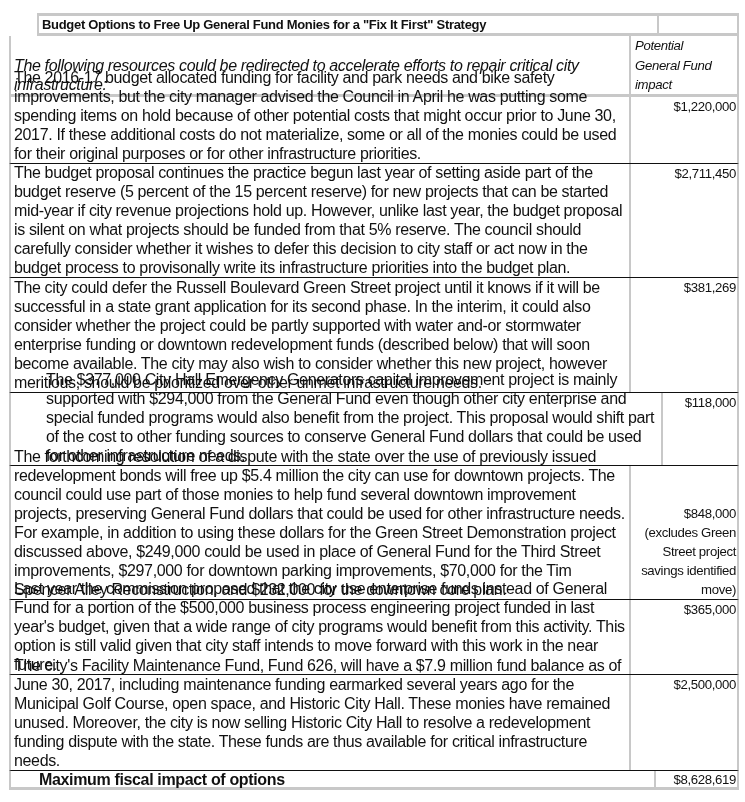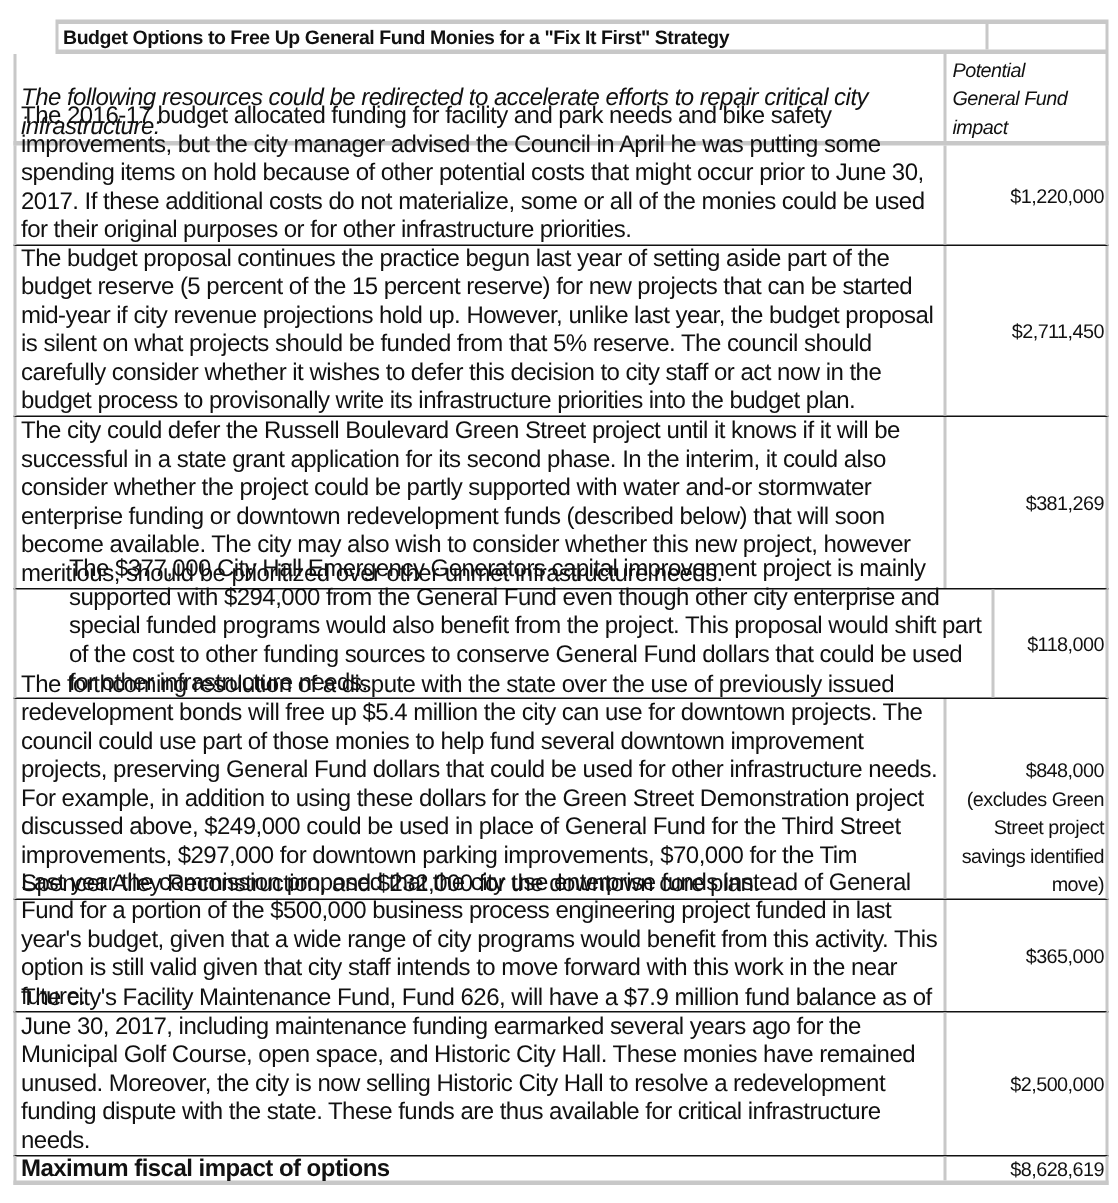--- a/index.html
+++ b/index.html
@@ -3,29 +3,29 @@
 <meta charset="utf-8">
 <style>
   html, body { margin: 0; padding: 0; background: #ffffff; }
   body { width: 745px; height: 802px; position: relative; overflow: hidden;
          font-family: "Liberation Sans Narrow", "Liberation Sans", sans-serif; color: #111; }
   .sheet { position: absolute; left: 9px; top: 13px; width: 730px; }
   .row { display: flex; box-sizing: border-box; border-left: 2px solid #c8c8c8; border-right: 2px solid #c8c8c8; }
   .cell-desc { width: 620px; box-sizing: border-box; padding: 0 2px 0 3px; border-right: 2px solid #c8c8c8;
                font-size: 16px; line-height: 19px; letter-spacing: -0.35px; display: flex; flex-direction: column; justify-content: flex-end; }
   .cell-amt { flex: 1; box-sizing: border-box; padding: 0 1px 0 2px; font-size: 13.2px; line-height: 19px;
-              letter-spacing: -0.35px; text-align: right; display: flex; flex-direction: column; justify-content: center; }
+              letter-spacing: -0.35px; text-align: right; display: flex; flex-direction: column; justify-content: space-between; }
   .title-row { border-top: 3px solid #c8c8c8; border-bottom: 3px solid #c8c8c8; height: 23px; margin-left: 28px; }
   .title-row .cell-desc { font-weight: bold; justify-content: center; font-size: 13px; letter-spacing: -0.3px; }
   .header-row { border-bottom: 3px solid #c8c8c8; height: 61px; }
   .header-row .cell-desc, .header-row .cell-amt { font-style: italic; }
   .header-row .cell-amt { text-align: left; padding-left: 4px; }
   .data-row { border-bottom: 1.5px solid #111; }
   .data-row.last { border-bottom: none; }
-  .total-row { border-top: 1.5px solid #111; border-bottom: 3px solid #c8c8c8; height: 20px; }
+  .total-row { border-top: 1.5px solid #111; border-bottom: 3px solid #c8c8c8; height: 20px; padding-left: 25px; }
   .total-row .cell-desc { font-weight: bold; justify-content: center; }
   .total-row .cell-amt { justify-content: center; }
   .r1 { height: 67px; } .r2 { height: 114px; } .r3 { height: 115px; } .r4 { height: 73px; padding-left: 32px; }
   .r5 { height: 134px; } .r6 { height: 75px; } .r7 { height: 95px; }
   .r5 .cell-amt { justify-content: flex-end; }
   .amt-block { display: block; }
 </style>
 </head>
 <body>
 

